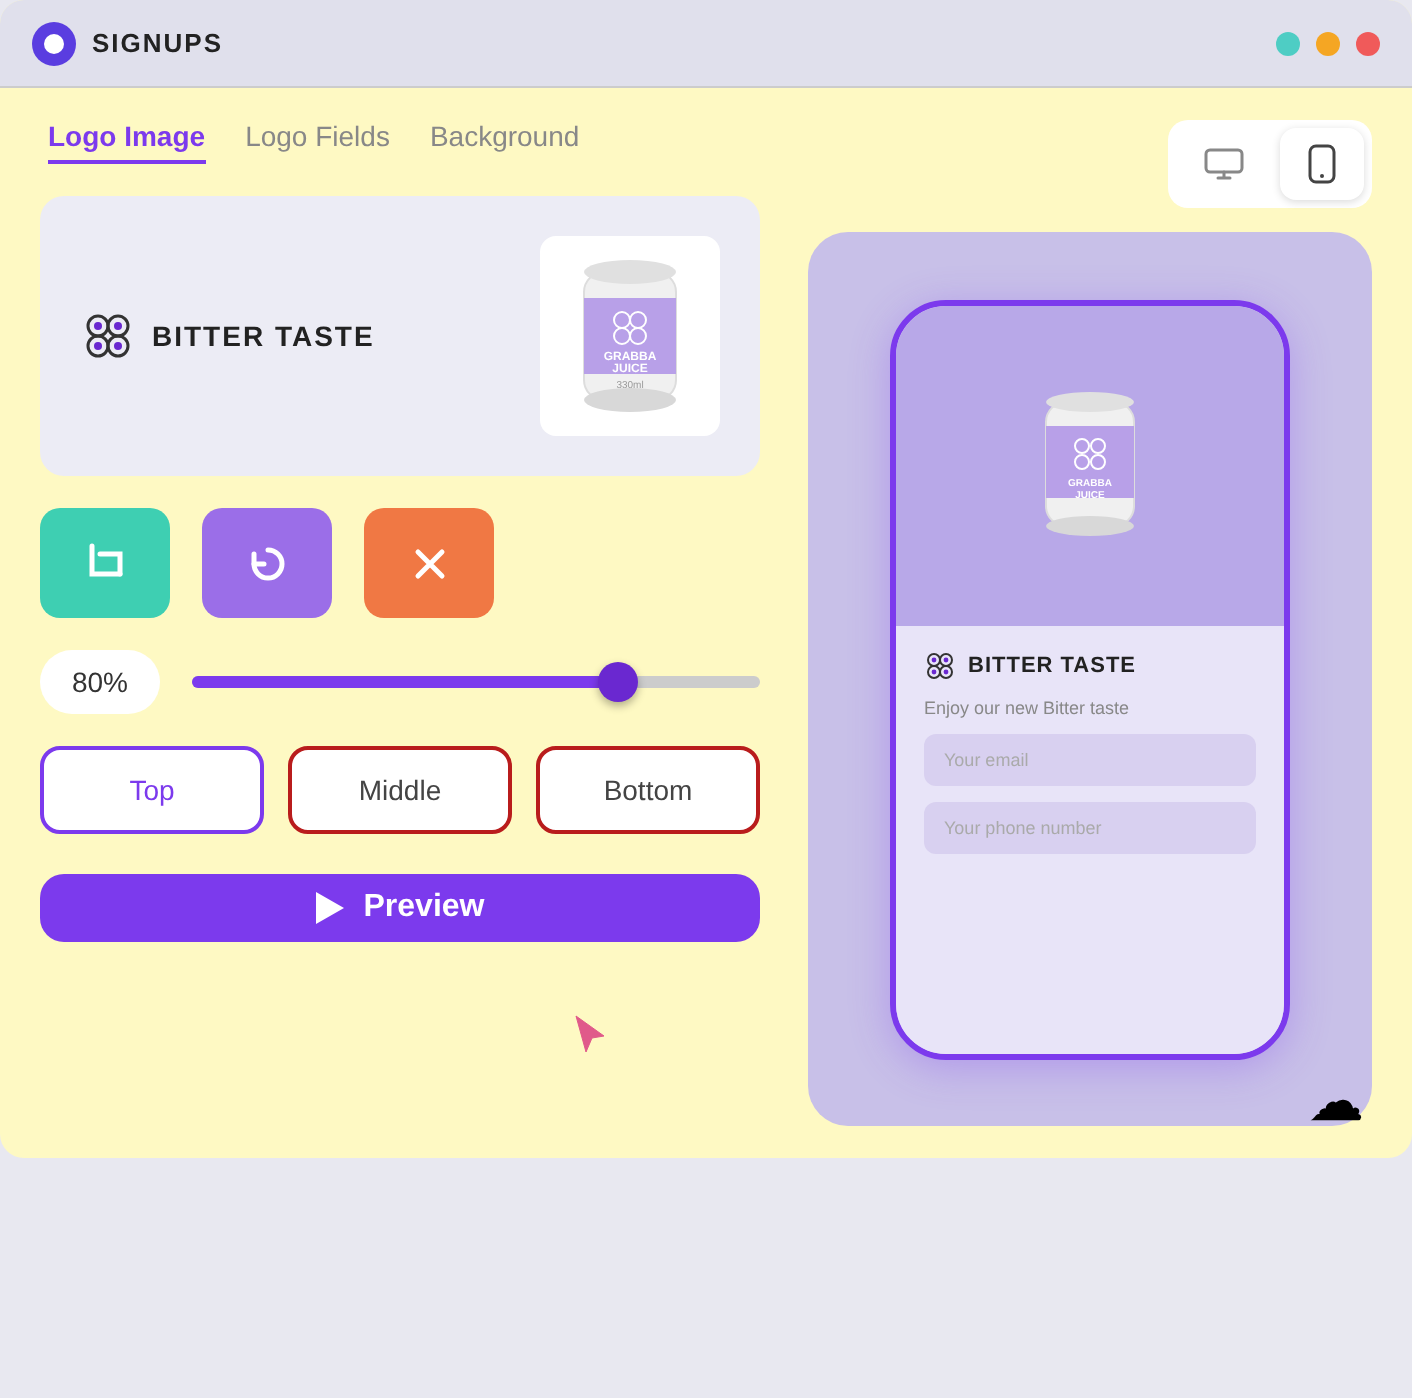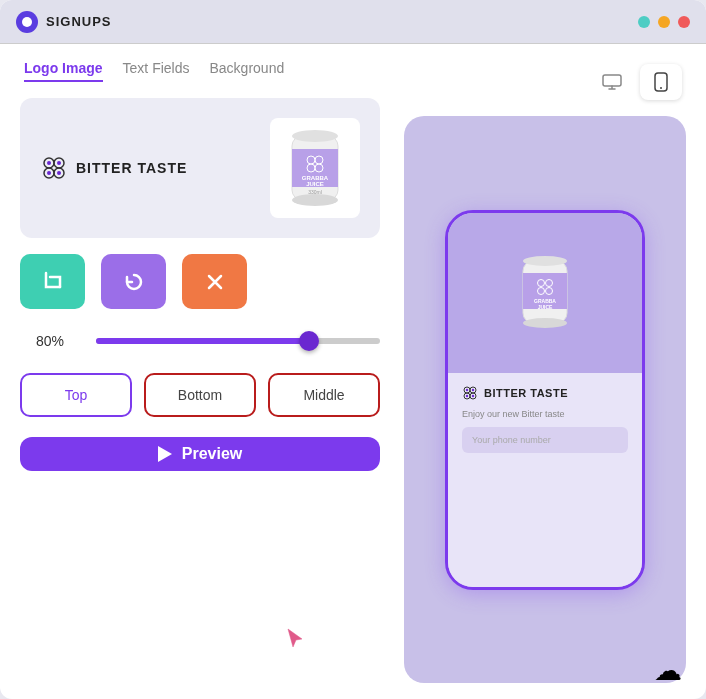--- a/index.html
+++ b/index.html
@@ -6,22 +6,22 @@
     body {
       width: 706px;
       height: 699px;
       background: #e8e8f0;
       font-family: -apple-system, BlinkMacSystemFont, 'Segoe UI', sans-serif;
       overflow: hidden;
     }
 
     .window {
       width: 706px;
-      height: 699px;
-      background: #ffffff;
+      height: 579px;
+      background: #fef9c3;
       border-radius: 12px;
       overflow: hidden;
       position: relative;
     }
 
     
     .titlebar {
       height: 44px;
       background: #e0e0ec;
       display: flex;
@@ -395,21 +395,21 @@
       <div class="dot dot-red"></div>
     </div>
   </div>
 
   <div class="main-content">
 
     <div class="left-panel">
 
       <div class="tabs">
         <span class="tab active">Logo Image</span>
-        <span class="tab">Text Fields</span>
+        <span class="tab">Logo Fields</span>
         <span class="tab">Background</span>
       </div>
 
       <div class="logo-preview-box">
         <div class="brand-logo">
 
           <svg class="brand-icon" viewBox="0 0 28 28" fill="none" xmlns="http://www.w3.org/2000/svg">
             <circle cx="9" cy="9" r="5" stroke="#333" stroke-width="1.5" fill="none"></circle>
             <circle cx="19" cy="9" r="5" stroke="#333" stroke-width="1.5" fill="none"></circle>
             <circle cx="9" cy="19" r="5" stroke="#333" stroke-width="1.5" fill="none"></circle>
@@ -470,22 +470,22 @@
         <div class="percent-box">80%</div>
         <div class="slider-track">
           <div class="slider-fill">
             <div class="slider-thumb"></div>
           </div>
         </div>
       </div>
 
       <div class="position-buttons">
         <button class="pos-btn active">Top</button>
+        <button class="pos-btn">Middle</button>
         <button class="pos-btn">Bottom</button>
-        <button class="pos-btn">Middle</button>
       </div>
 
       <button class="preview-btn">
         <span class="play-icon"></span>
         <span>Preview</span>
       </button>
 
     </div>
 
     <div class="right-panel">
@@ -532,20 +532,21 @@
                 <circle cx="5" cy="11" r="3" stroke="#333" stroke-width="1" fill="none"></circle>
                 <circle cx="11" cy="11" r="3" stroke="#333" stroke-width="1" fill="none"></circle>
                 <circle cx="5" cy="5" r="1.2" fill="#6a28d0"></circle>
                 <circle cx="11" cy="5" r="1.2" fill="#6a28d0"></circle>
                 <circle cx="5" cy="11" r="1.2" fill="#6a28d0"></circle>
                 <circle cx="11" cy="11" r="1.2" fill="#6a28d0"></circle>
               </svg>
               <span class="phone-brand-name">BITTER TASTE</span>
             </div>
             <div class="phone-tagline">Enjoy our new Bitter taste</div>
+            <div class="phone-input">Your email</div>
             <div class="phone-input">Your phone number</div>
           </div>
 
         </div>
       </div>
 
     </div>
 
   </div>
 

